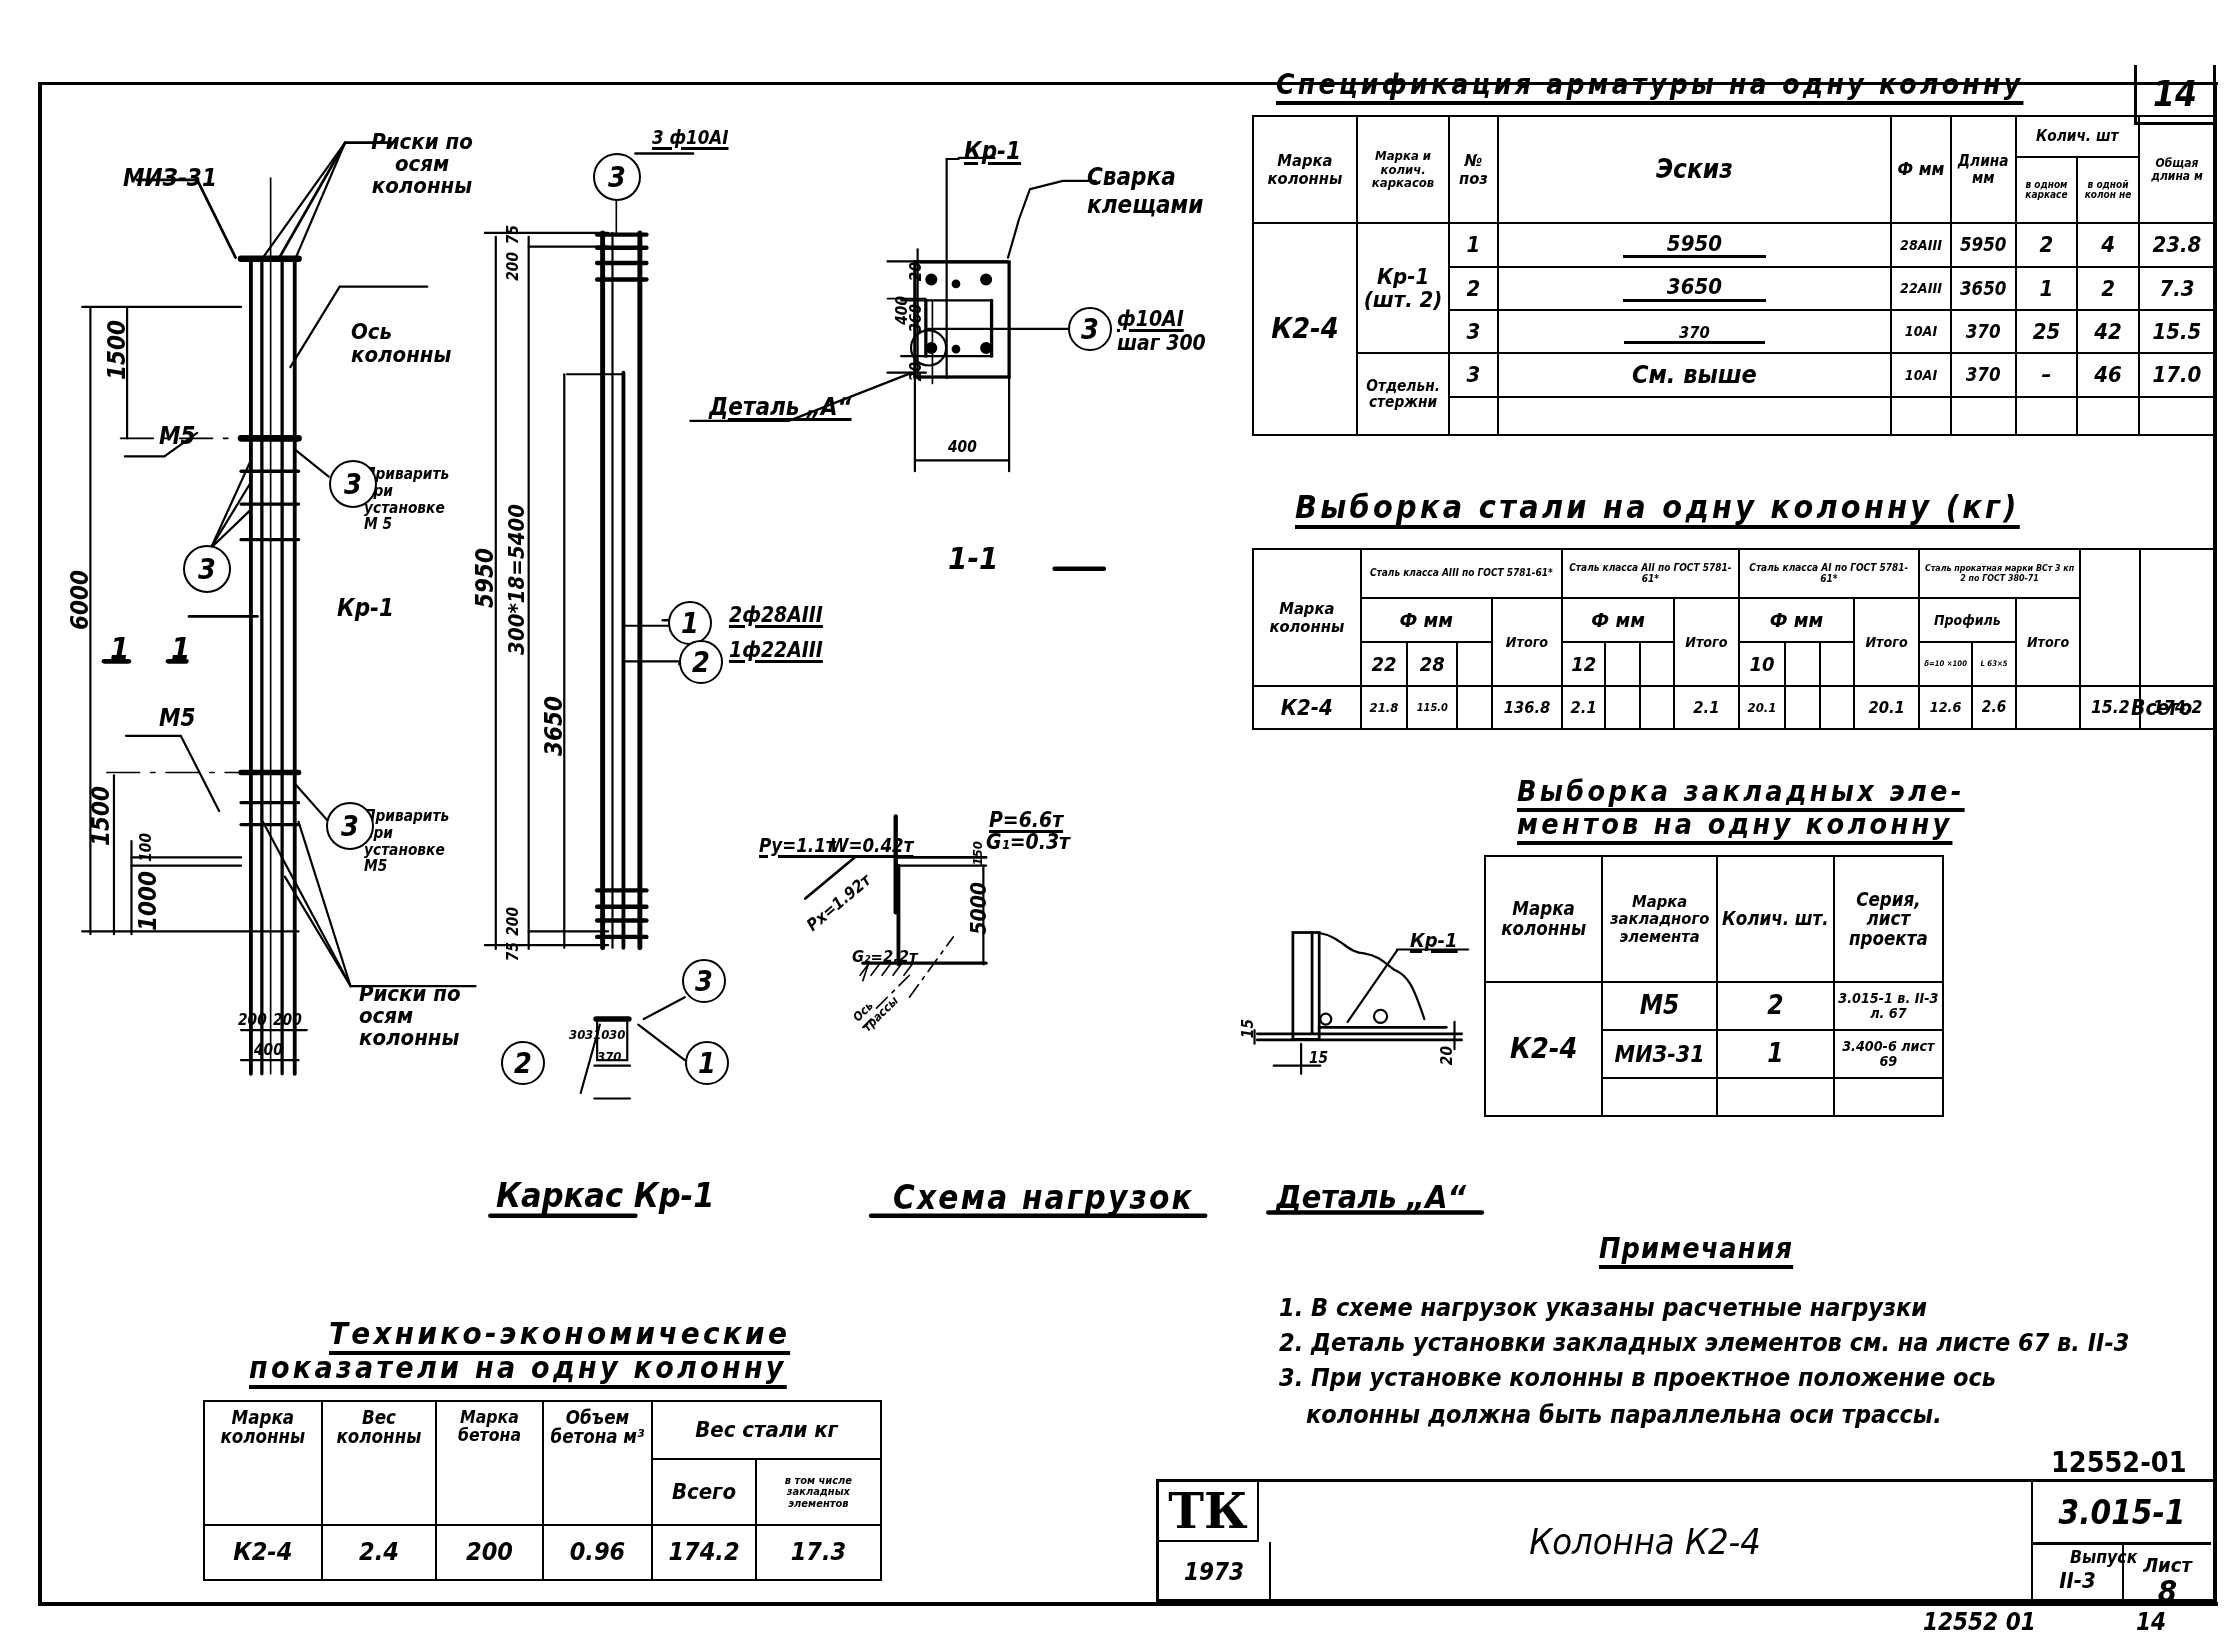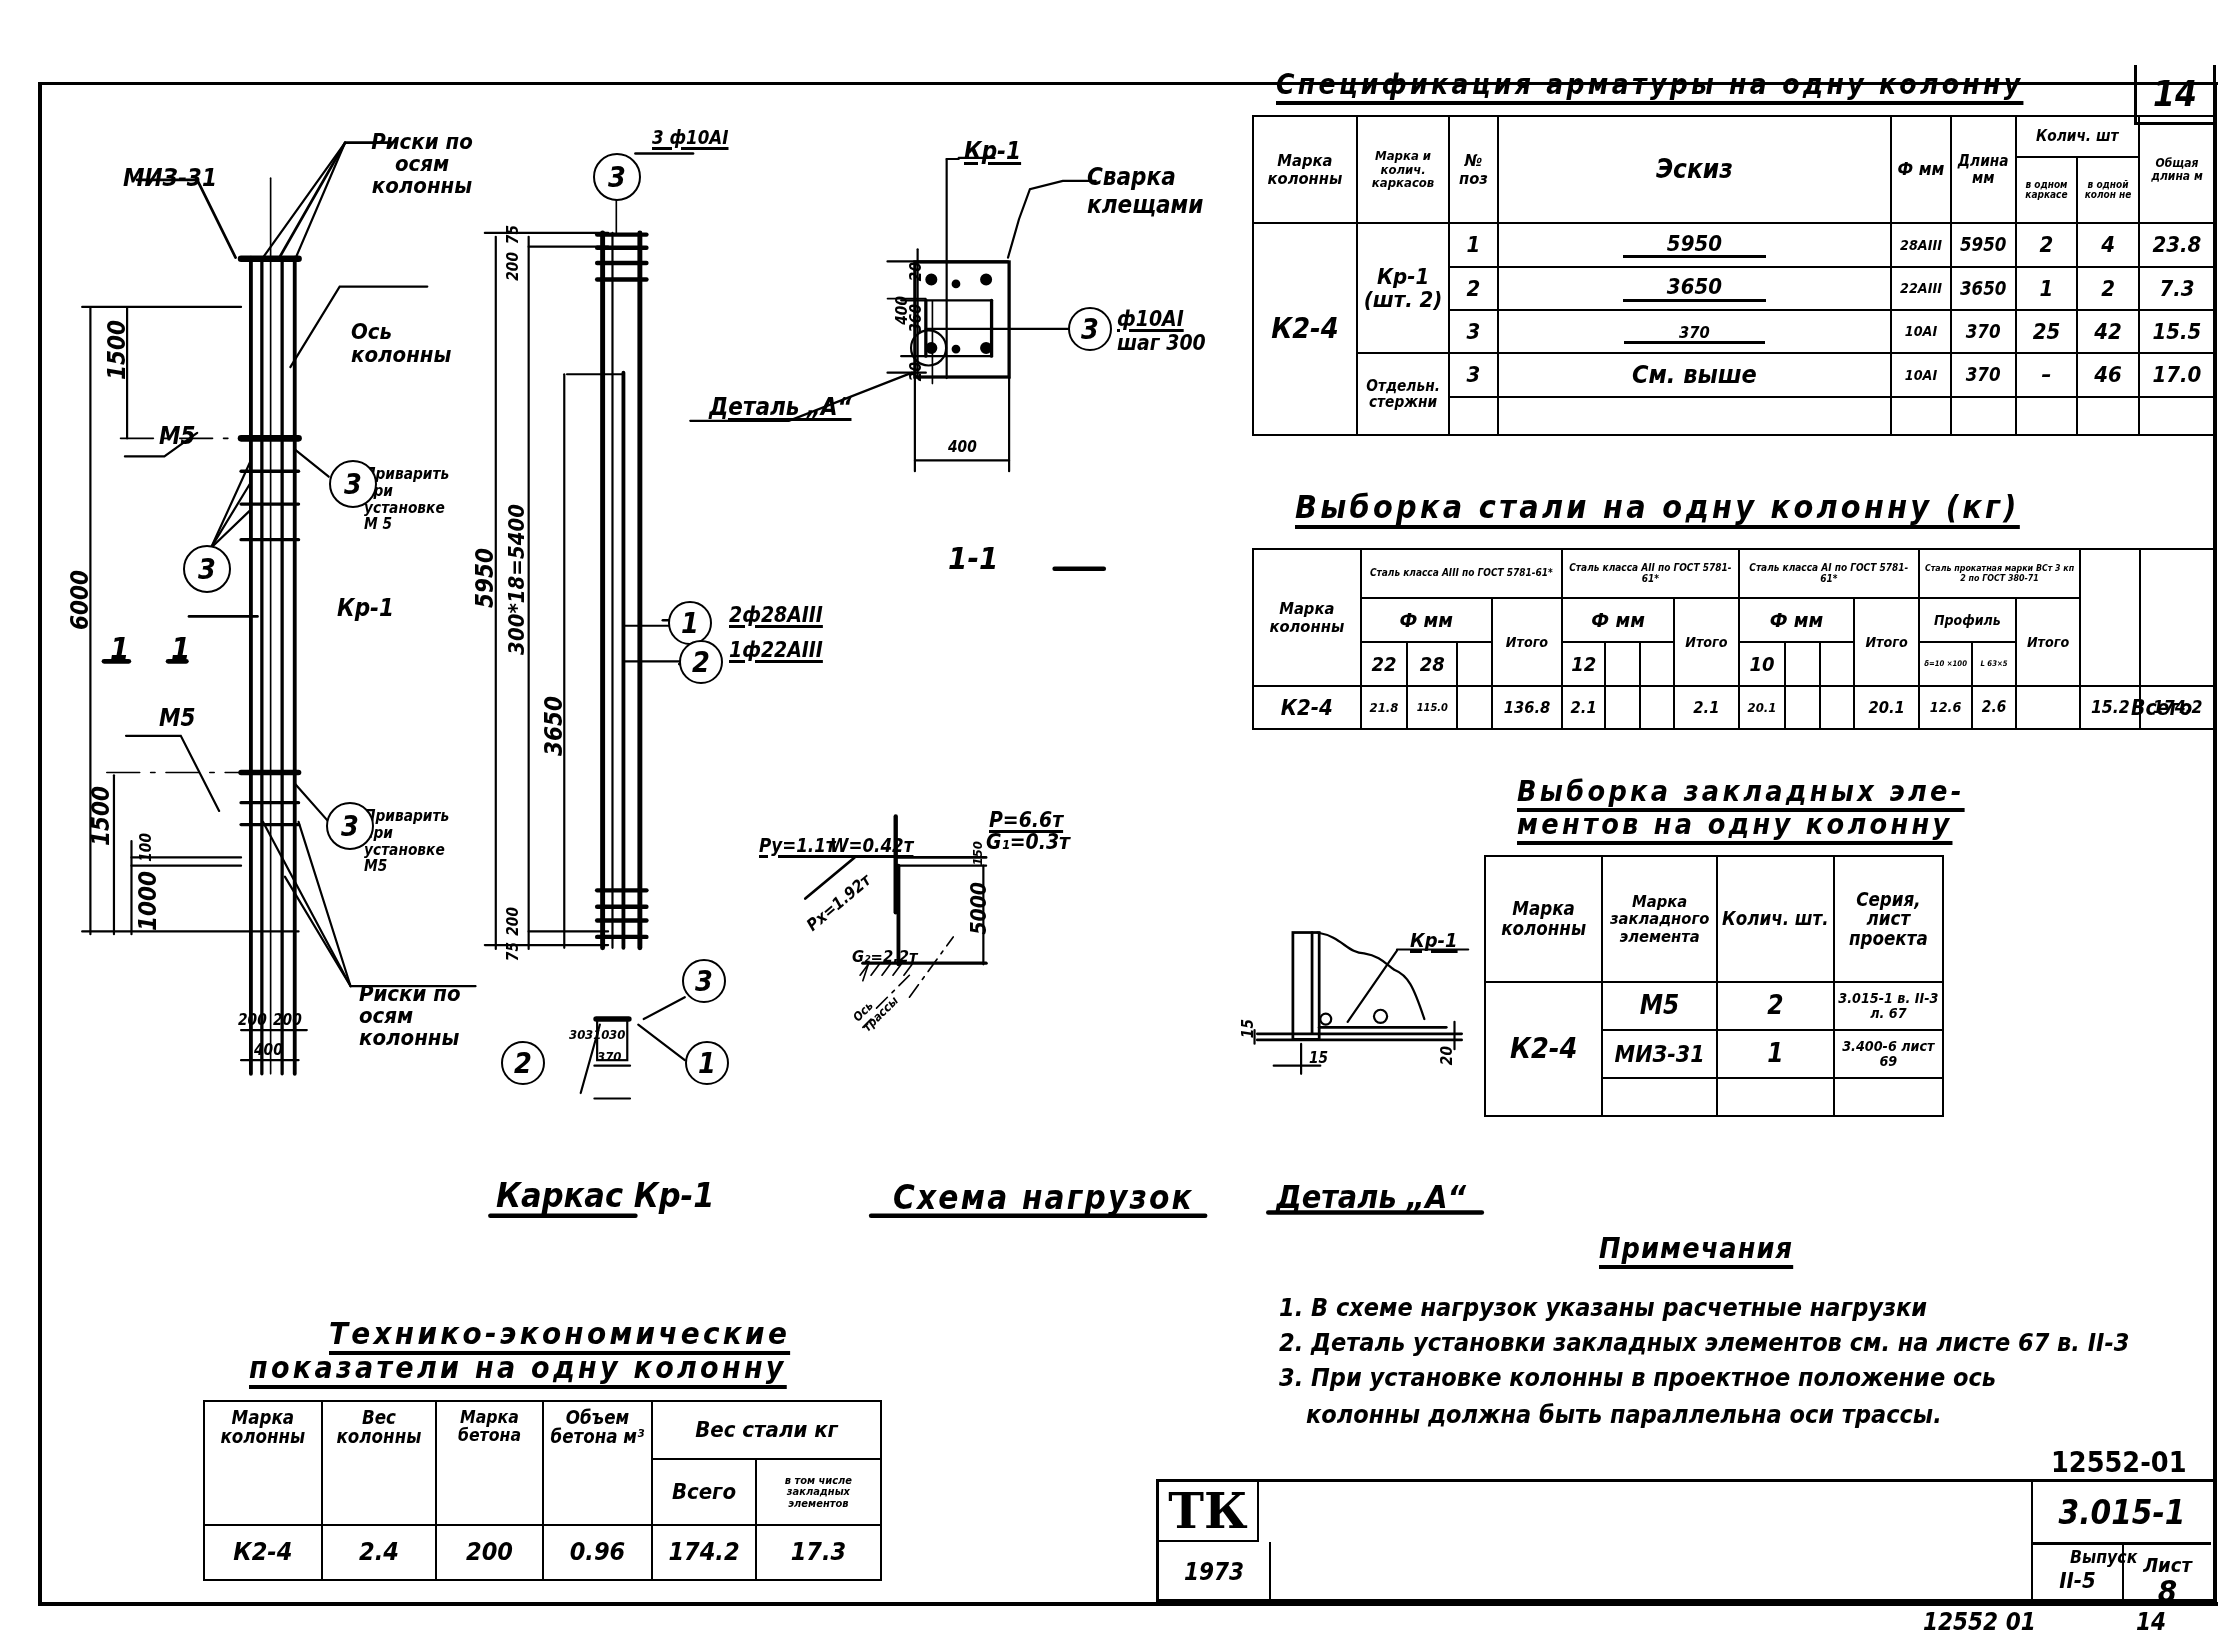--- a/index.html
+++ b/index.html
@@ -520,26 +520,29 @@
 <div class="lbl" style="left:1306px;top:1400px;font-size:25px;">колонны должна быть параллельна оси трассы.</div>
 
 <div class="lbl" style="left:2051px;top:1446px;font-size:28.5px;font-style:normal;">12552-01</div>
 <div class="tb-box" style="left:1156px;top:1479px;width:1060px;height:123px;">
   <div class="abs" style="left:0;top:0;width:100px;height:60px;border-right:2.7px solid #000;border-bottom:2.7px solid #000;box-sizing:border-box;display:flex;align-items:center;justify-content:center;">
     <span style="font-family:'DejaVu Serif',serif;font-style:normal;font-size:48px;font-weight:bold;">ТК</span>
   </div>
   <div class="abs" style="left:0;top:60px;width:112px;height:59px;border-right:2.7px solid #000;box-sizing:border-box;display:flex;align-items:center;justify-content:center;">
     <span style="font-size:24px;">1973</span>
   </div>
+  <div class="abs" style="left:100px;top:0;width:772px;height:119px;display:flex;align-items:center;justify-content:center;">
+    <span style="font-size:36px;font-weight:normal;">Колонна К2-4</span>
+  </div>
   <div class="abs" style="left:872px;top:0;width:180px;height:63px;border-left:2.7px solid #000;border-bottom:3.3px solid #000;box-sizing:border-box;display:flex;align-items:center;justify-content:center;">
     <span style="font-size:33px;">3.015-1</span>
   </div>
   <div class="abs" style="left:872px;top:63px;width:93px;height:56px;border-left:2.7px solid #000;border-right:2.7px solid #000;box-sizing:border-box;text-align:center;line-height:1;">
     <div style="font-size:17.5px;margin-top:4.4px;margin-left:37px;">Выпуск</div>
-    <div style="font-size:22px;margin-top:3.3px;">II-5</div>
+    <div style="font-size:22px;margin-top:3.3px;">II-3</div>
   </div>
   <div class="abs" style="left:965px;top:69px;width:87px;height:56px;box-sizing:border-box;text-align:center;line-height:1;">
     <div style="font-size:20px;margin-top:4.4px;">Лист</div>
     <div style="font-size:31px;margin-top:1.1px;">8</div>
   </div>
 </div>
 <div class="lbl" style="left:1923px;top:1608px;font-size:24px;">12552 01</div>
 <div class="lbl" style="left:2136px;top:1608px;font-size:24px;">14</div>
 
 

